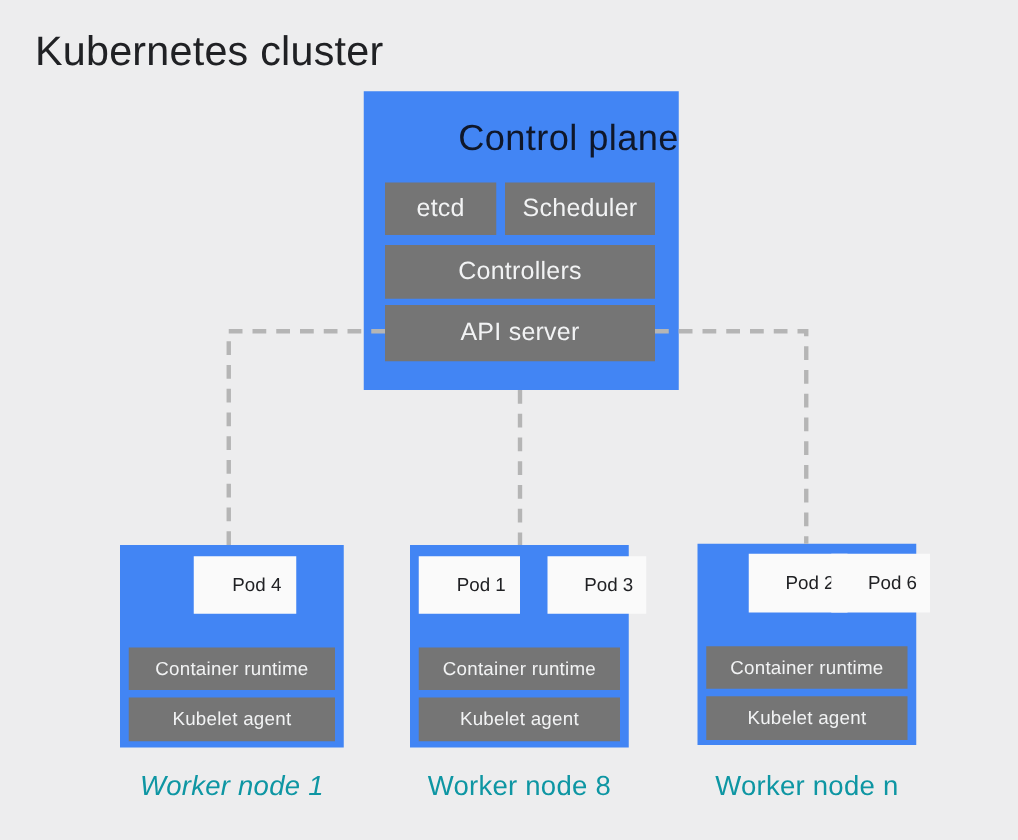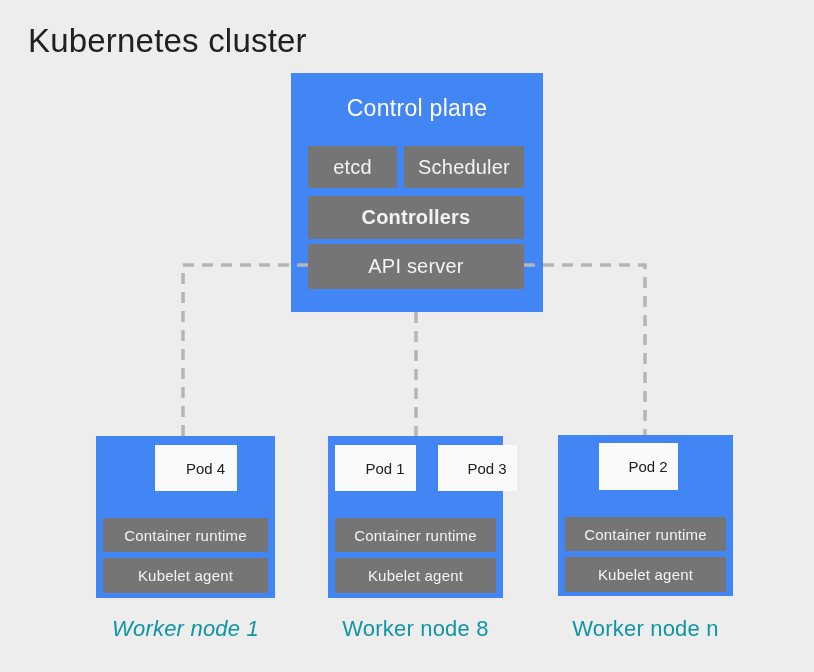--- a/index.html
+++ b/index.html
@@ -47,39 +47,39 @@
     width: 252px;
     height: 239px;
     background: #4285f4;
     z-index: 1;
   }
   .cp-title {
     position: absolute;
     left: 0;
     right: 0;
     top: 22px;
-    text-align: center;
-    font-size: 23px;
+    text-align: right;
+    font-size: 29px;
     font-weight: 400;
-    color: #ffffff;
+    color: #0f172a;
     letter-spacing: 0.3px;
   }
   .gray-box {
     position: absolute;
     background: #757575;
     color: #f2f3f4;
     display: flex;
     align-items: center;
     justify-content: center;
     font-size: 20px;
     letter-spacing: 0.2px;
   }
   .cp-etcd        { left: 17px;  top: 73px;  width: 89px;  height: 42px; }
   .cp-scheduler   { left: 113px; top: 73px;  width: 120px; height: 42px; }
-  .cp-controllers { left: 17px;  top: 123px; width: 216px; height: 43px; font-weight: bold; }
+  .cp-controllers { left: 17px;  top: 123px; width: 216px; height: 43px; }
   .cp-api         { left: 17px;  top: 171px; width: 216px; height: 45px; }
   
   .worker {
     position: absolute;
     background: #4285f4;
     z-index: 1;
   }
   .w1 { left: 96px;  top: 436px; width: 179px; height: 162px; }
   .w2 { left: 328px; top: 436px; width: 175px; height: 162px; }
   .w3 { left: 558px; top: 435px; width: 175px; height: 161px; }
@@ -142,20 +142,21 @@
   <section class="worker w2">
     <div class="pod pod-a">Pod 1</div>
     <div class="pod pod-b">Pod 3</div>
     <div class="gray-box comp comp-runtime">Container runtime</div>
     <div class="gray-box comp comp-kubelet">Kubelet agent</div>
   </section>
   <div class="worker-label wl2">Worker node 8</div>
 
   <section class="worker w3">
     <div class="pod pod-a">Pod 2</div>
+    <div class="pod pod-b">Pod 6</div>
     <div class="gray-box comp comp-runtime">Container runtime</div>
     <div class="gray-box comp comp-kubelet">Kubelet agent</div>
   </section>
   <div class="worker-label wl3">Worker node n</div>
 
   <svg class="connectors" width="814" height="672" viewBox="0 0 814 672" xmlns="http://www.w3.org/2000/svg">
     <path d="M308 265 H183 V436"></path>
     <path d="M416 312 V436"></path>
     <path d="M524 265 H645 V435"></path>
   </svg>

